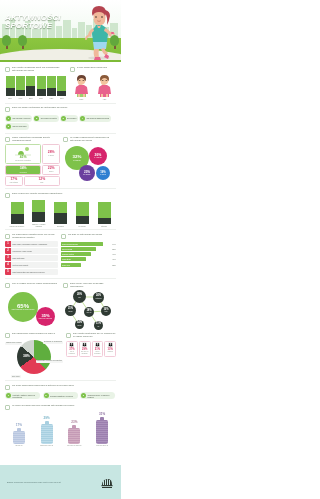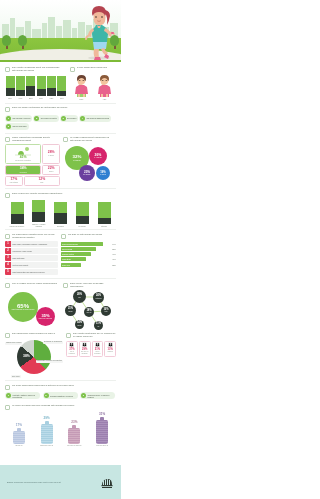--- a/index.html
+++ b/index.html
@@ -152,20 +152,21 @@
     <div class="trunk" style="left:6px;"></div>
       <div class="tree" style="left:2px;"></div>
     <div class="trunk" style="left:22px;"></div>
       <div class="tree" style="left:18px;"></div>
     <div class="trunk" style="left:100px;"></div>
       <div class="tree" style="left:96px;"></div>
     <div class="trunk" style="left:114px;"></div>
       <div class="tree" style="left:110px;"></div>
 
     <div class="hero-title">
+      <div class="t2">AKTYWNOŚCI SPORTOWE</div>
     </div>
 
     <svg class="runner" viewBox="0 0 38 58">
       <ellipse cx="20" cy="56" rx="11" ry="1.6" fill="#000" opacity=".08"></ellipse>
       <path d="M20 9 q6 0 6.5 6 0 5-2 7 l-2 1 -4 0 -2-1 q-2-2-2-7 Q14.5 9 20 9z" fill="#f0b89a"></path>
       <path d="M13 11 q0-7 7-7 t7 7 q0 2-1 3 -1-4-6-4 -5 0-6 4 -1-1-1-3z" fill="#b4434f"></path>
       <path d="M26 8 q5 1 5 6 -1 6-3 9 1-8-2-12z" fill="#b4434f"></path>
       <circle cx="17" cy="15" r=".8" fill="#3a2a22"></circle>
       <circle cx="23" cy="15" r=".8" fill="#3a2a22"></circle>
       <path d="M18.5 19 q1.5 1 3 0" stroke="#c0705f" stroke-width=".7" fill="none" stroke-linecap="round"></path>

